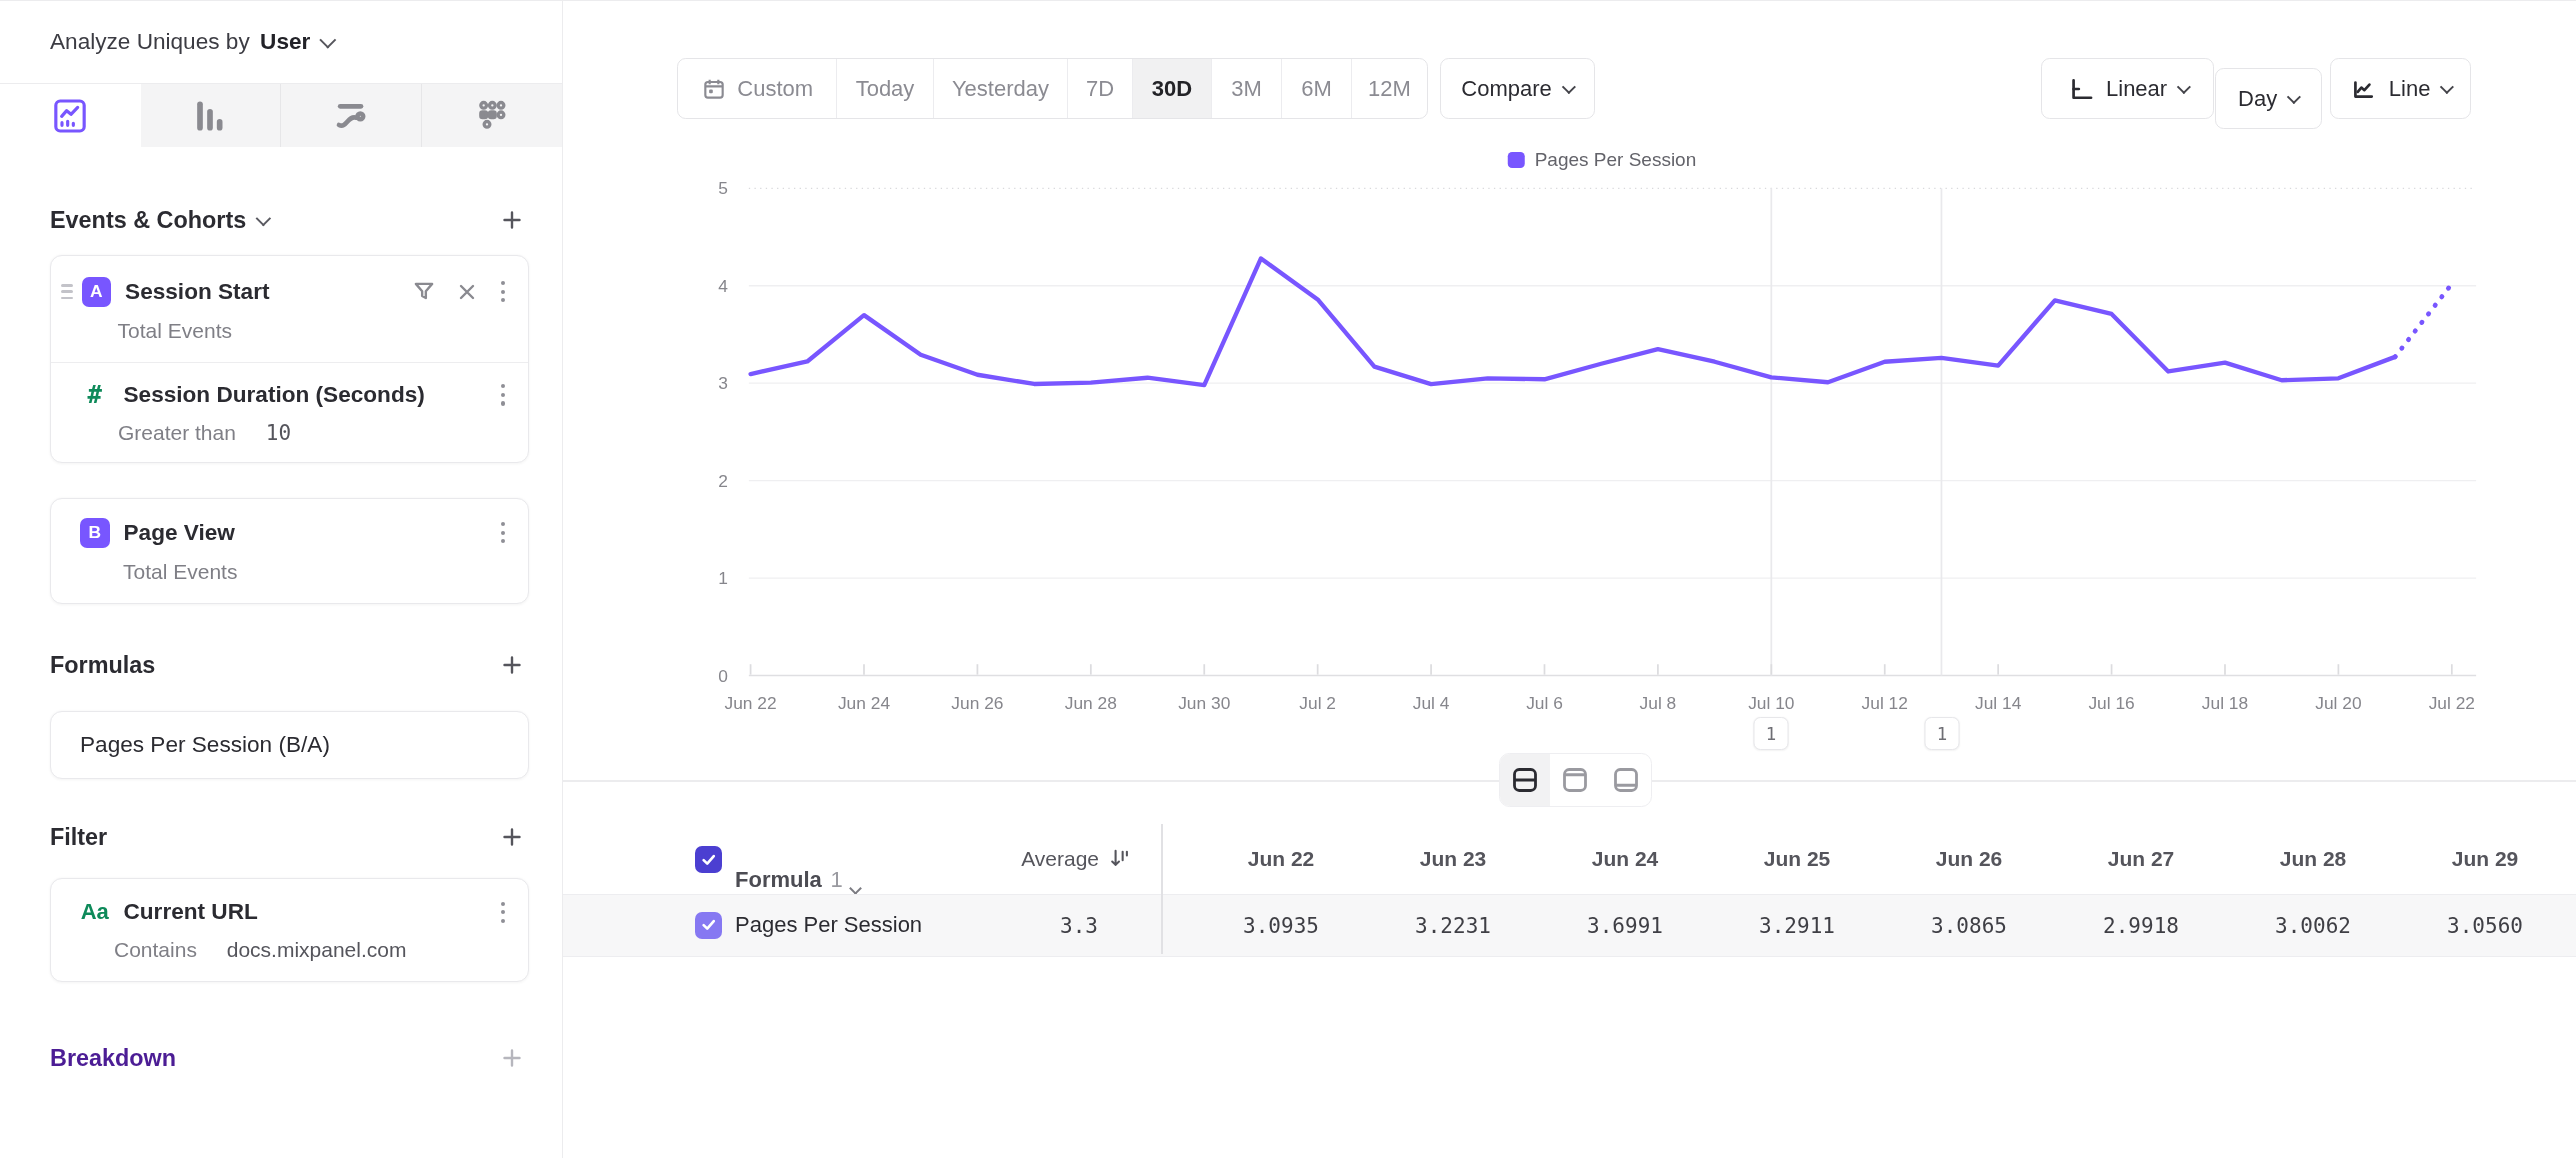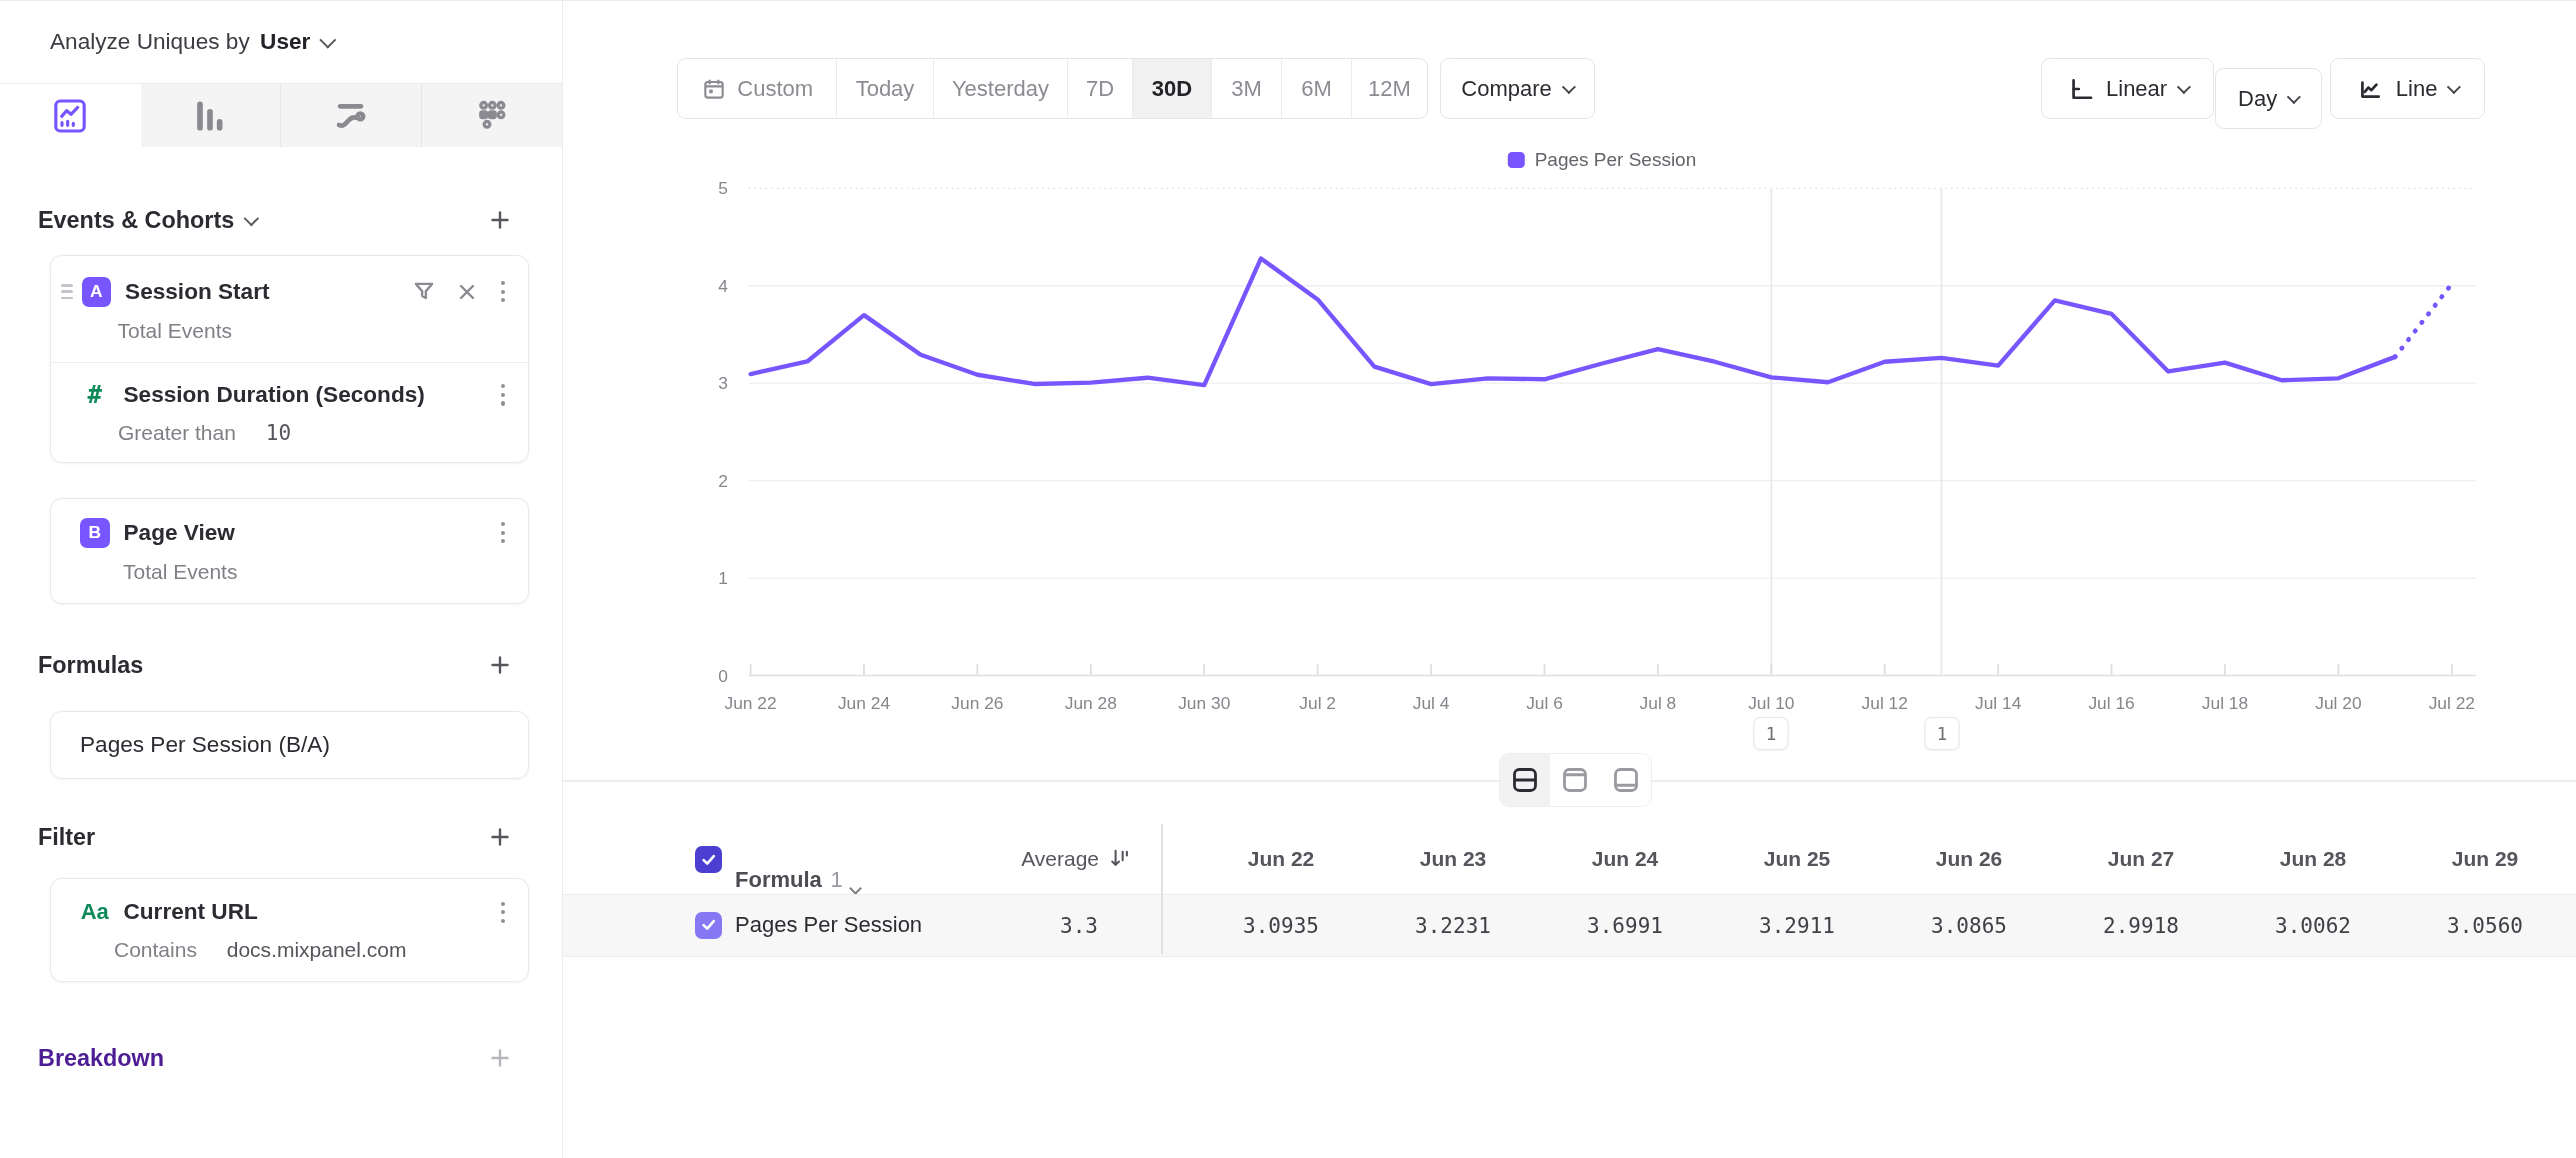--- a/index.html
+++ b/index.html
@@ -11,21 +11,21 @@
   .sidebar{position:absolute;left:0;top:0;width:563px;height:1159px;border-right:1.7px solid #ececee;box-sizing:border-box;background:#fff;}
   .sb-header{height:82px;display:flex;align-items:center;padding-left:50px;border-bottom:1.7px solid #ececee;font-size:22.6px;color:#3c3c43;}
   .sb-header b{color:#222228;font-weight:700;margin-left:10.4px;}
   .chev{display:inline-block;width:9.6px;height:9.6px;border-right:2.6px solid currentColor;border-bottom:2.6px solid currentColor;transform:rotate(45deg);flex:0 0 auto;}
   .sb-header .chev{margin-left:12px;margin-top:-5.2px;color:#55555c;}
   .tabstrip{height:63px;background:#f4f4f5;display:flex;}
   .tab{width:141px;height:63px;display:flex;align-items:center;justify-content:center;border-right:1.7px solid #e6e6e8;box-sizing:border-box;}
   .tab:last-child{border-right:none;}
   .tab.active{background:#fff;border-right:none;}
   .sb-body{position:absolute;left:0;top:144px;right:0;bottom:0;}
-  .sec-hd{position:absolute;left:38px;width:479px;display:flex;align-items:center;height:42px;}
+  .sec-hd{position:absolute;left:50px;width:479px;display:flex;align-items:center;height:42px;}
   .sec-hd .t{font-size:23.4px;font-weight:700;color:#2b2b31;}
   .sec-hd .chev{width:8.7px;height:8.7px;border-width:2.3px;color:#5a5a61;margin-left:12px;margin-top:-3.5px;}
   .sec-hd .sp{flex:1;}
   .plusbtn{width:35px;height:35px;display:flex;align-items:center;justify-content:center;cursor:pointer;}
   .muted .t{color:#4c1d95;font-weight:700;}
   .card{position:absolute;left:50px;width:479px;background:#fff;border:1.7px solid #e9e9ec;border-radius:12px;box-shadow:0 0.9px 2.6px rgba(30,30,40,.05);box-sizing:border-box;}
   .ev-row{display:flex;align-items:center;}
   .handle{display:flex;flex-direction:column;gap:3.5px;width:14px;margin-right:7px;}
   .handle i{display:block;width:12px;height:2.6px;background:#c3c3c9;border-radius:1.7px;}
   .badge{width:29.5px;height:29.5px;border-radius:7px;background:#7856FF;color:#fff;font-size:17.4px;font-weight:700;display:flex;align-items:center;justify-content:center;flex:0 0 auto;}
@@ -312,21 +312,21 @@
             <path d="M6.5 12h4.5"></path>
           </svg>
       </span>
       <span>Linear</span>
       <span class="chev"></span>
     </div>
     <div class="btn" style="left:1652px;top:67px;width:107px;">
       <span>Day</span>
       <span class="chev"></span>
     </div>
-    <div class="btn" style="left:1767px;top:57px;width:155px;">
+    <div class="btn" style="left:1767px;top:57px;width:141px;">
       <span>
         <svg width="28" height="28" viewBox="0 0 24 24" fill="none" stroke="#2b2b31" stroke-width="2.3" stroke-linecap="round" stroke-linejoin="round">
             <path d="M5.5 6.5v12h14"></path>
             <polyline points="7.5,14.5 10.6,10.8 13.2,13 17.5,8.2"></polyline>
           </svg>
       </span>
       <span>Line</span>
       <span class="chev"></span>
     </div>
 

